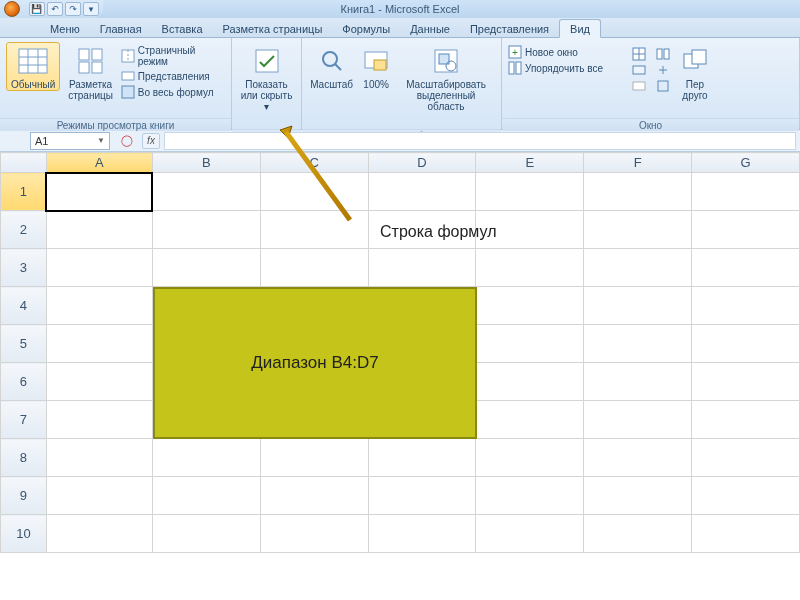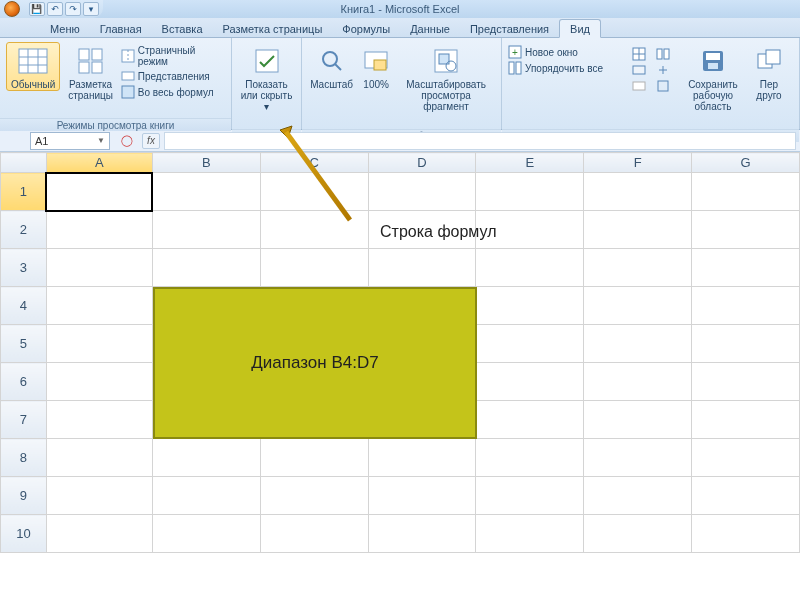--- a/index.html
+++ b/index.html
@@ -189,21 +189,21 @@
       </div>
       <div class="bigbtn" style="width:104px">
         <div class="ic">
           <svg width="26" height="26">
               <rect x="2" y="2" width="22" height="22" fill="#fff" stroke="#7aa0c8"></rect>
               <rect x="6" y="6" width="10" height="10" fill="#cfe4f7" stroke="#5a88b8"></rect>
               <circle cx="18" cy="18" r="5" fill="none" stroke="#5a88b8"></circle>
             </svg>
         </div>
         <span style="white-space:pre-line">Масштабировать
-просмотра фрагмент</span>
+выделенный область</span>
       </div>
     </div>
     <div class="group-label">Масштаб</div>
   </div>
 
   <div class="group" style="flex:1">
     <div class="group-body">
       <div class="stack" style="width:120px">
         <div class="smallrow">
           <div class="ic">
@@ -265,31 +265,20 @@
               </svg>
             </div>
           </div>
         <div class="smallrow">
             <div class="ic">
               <svg width="14" height="14">
                 <rect x="2" y="2" width="10" height="10" fill="none" stroke="#5a88b8"></rect>
               </svg>
             </div>
           </div>
-      </div>
-      <div class="bigbtn" style="width:70px">
-        <div class="ic">
-          <svg width="26" height="26">
-              <rect x="3" y="3" width="20" height="20" fill="#5a88b8" rx="2"></rect>
-              <rect x="6" y="5" width="14" height="7" fill="#fff"></rect>
-              <rect x="8" y="15" width="10" height="6" fill="#cfe4f7"></rect>
-            </svg>
-        </div>
-        <span style="white-space:pre-line">Сохранить
-рабочую область</span>
       </div>
       <div class="bigbtn" style="width:34px">
         <div class="ic">
           <svg width="26" height="26">
               <rect x="2" y="6" width="14" height="14" fill="#fff" stroke="#5a88b8"></rect>
               <rect x="10" y="2" width="14" height="14" fill="#fff" stroke="#5a88b8"></rect>
             </svg>
         </div>
         <span style="white-space:pre-line">Пер
 друго</span>

